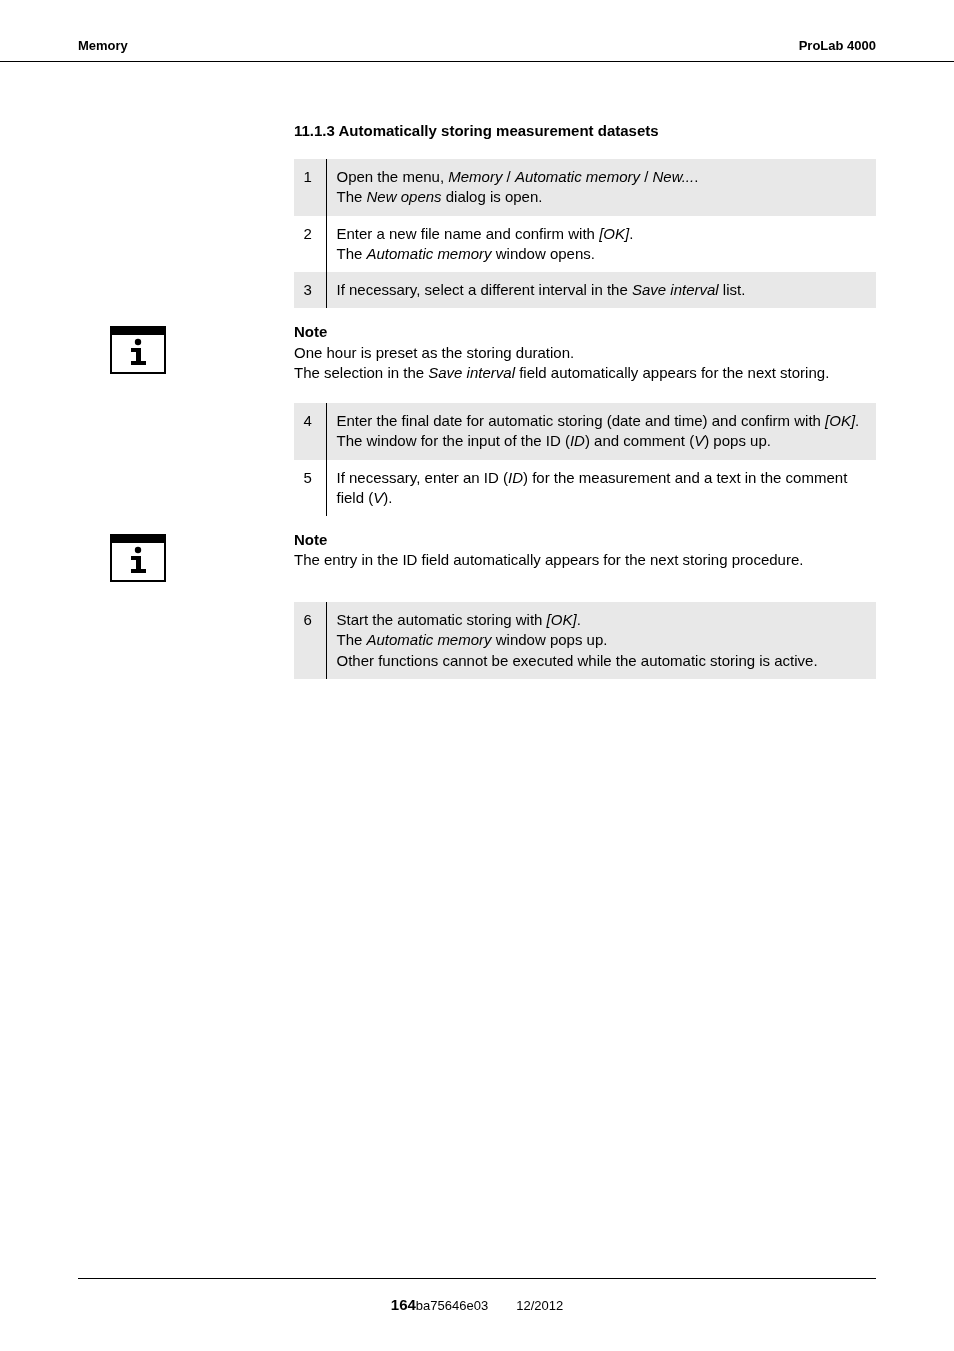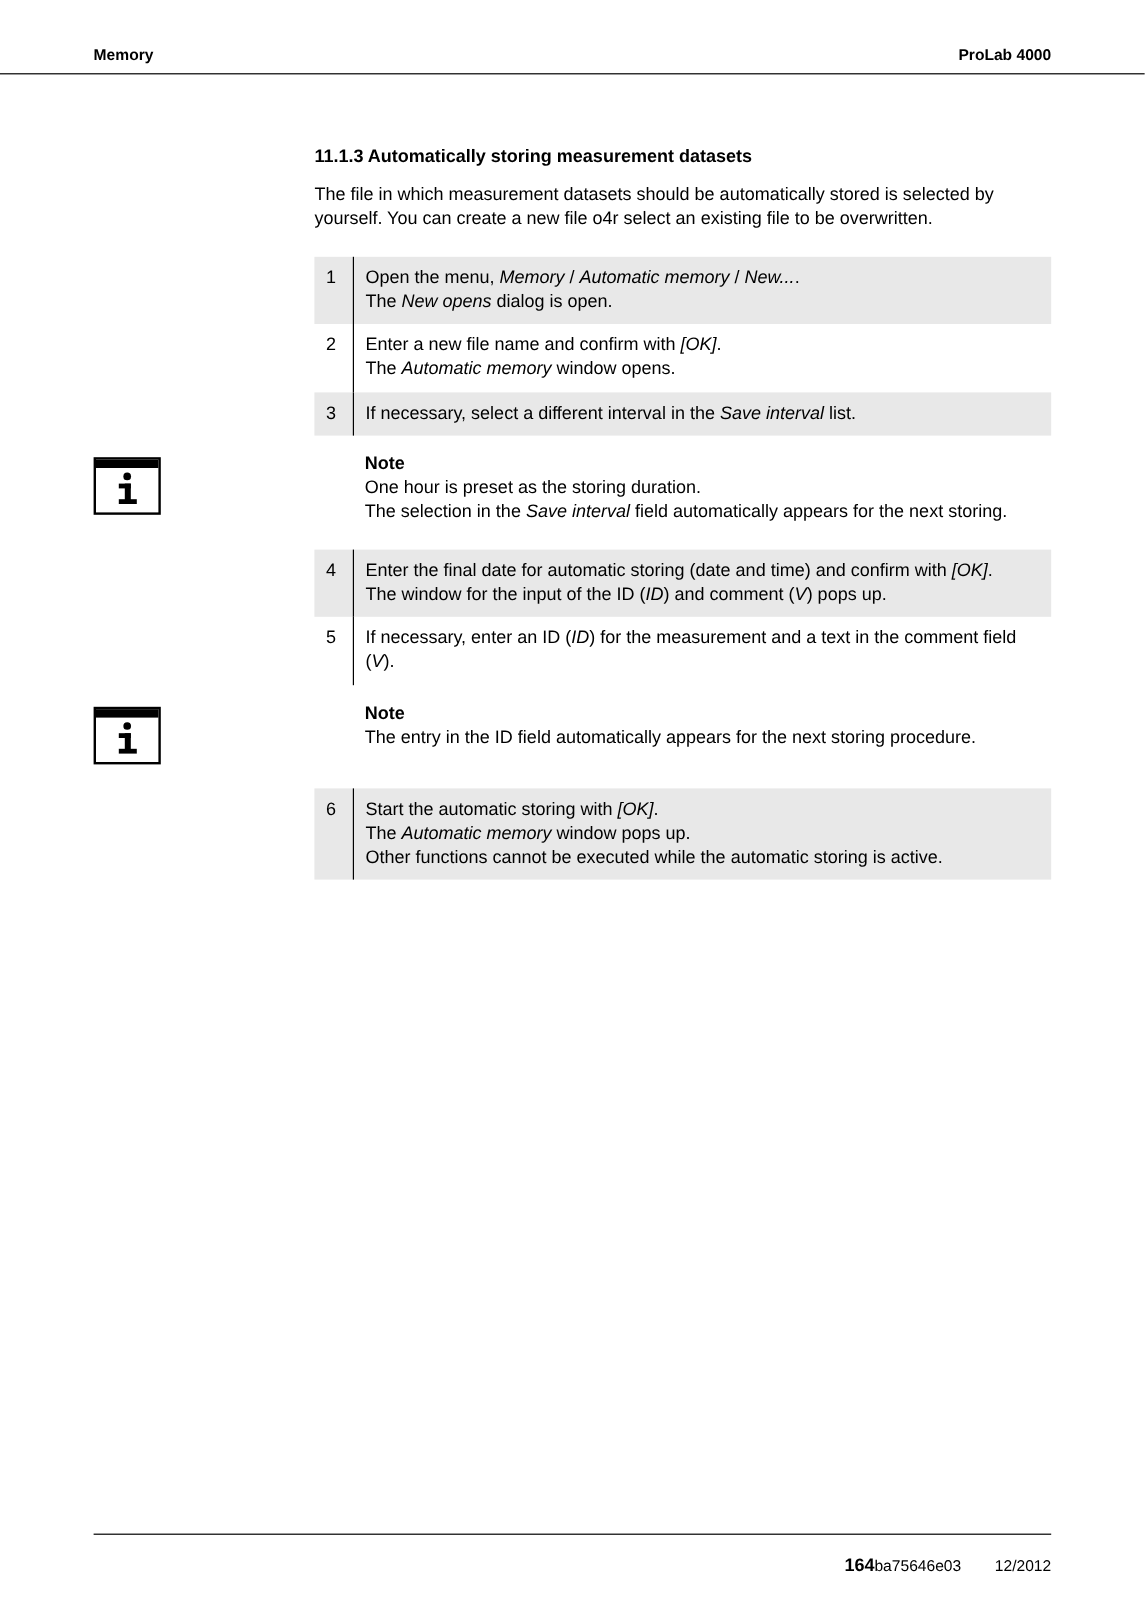--- a/index.html
+++ b/index.html
@@ -19,20 +19,21 @@
       display: flex;
       justify-content: space-between;
       padding: 38px 78px 8px 78px;
       font-size: 13px;
       font-weight: bold;
       border-bottom: 1.5px solid #000;
       margin: 0 0 0 0;
     }
     .content {
       padding: 0 78px 0 78px;
+      margin-left: 32px;
     }
     .main {
       margin-left: 184px;
       margin-top: 60px;
     }
     .section-title {
       font-size: 15px;
       font-weight: bold;
       margin-bottom: 14px;
     }
@@ -60,21 +61,20 @@
       padding-right: 8px;
       padding-left: 4px;
     }
     .steps-table tr.shaded {
       background: #e8e8e8;
     }
     .note-section {
       display: flex;
       margin-top: 6px;
       margin-bottom: 20px;
-      gap: 42px;
     }
     .note-icon-wrap {
       width: 184px;
       flex-shrink: 0;
       padding-left: 0px;
       padding-top: 4px;
     }
     .note-icon {
       width: 56px;
       height: 48px;
@@ -113,21 +113,21 @@
       left: 78px;
       right: 78px;
       border-top: 1.5px solid #000;
     }
     .footer {
       position: absolute;
       bottom: 38px;
       left: 78px;
       right: 78px;
       display: flex;
-      justify-content: flex-end;
+      justify-content: center;
       font-size: 13px;
       align-items: baseline;
     }
     .footer .pgnum {
       font-weight: bold;
       font-size: 15px;
     }
     .footer .right {
       display: flex;
       gap: 28px;
@@ -143,21 +143,20 @@
 
 <div class="content">
 
   <div class="main">
     <div class="section-title">
       <span>11.1.3</span>
       <span> </span>
       <span>Automatically storing measurement datasets</span>
     </div>
 
-    <p class="para">The file in which measurement datasets should be automatically stored is selected by yourself. You can create a new file o4r select an existing file to be overwritten.</p>
 
     <table class="steps-table">
       <tbody id="steps1-body">
           <tr class="shaded">
             <td class="num">1</td>
             <td>Open the menu, <span class="italic">Memory</span> / <span class="italic">Automatic memory</span> / <span class="italic">New...</span>.<br>The <span class="italic">New opens</span> dialog is open.</td>
           </tr>
           <tr>
             <td class="num">2</td>
             <td>Enter a new file name and confirm with <span class="italic">[OK]</span>.<br>The <span class="italic">Automatic memory</span> window opens.</td>

